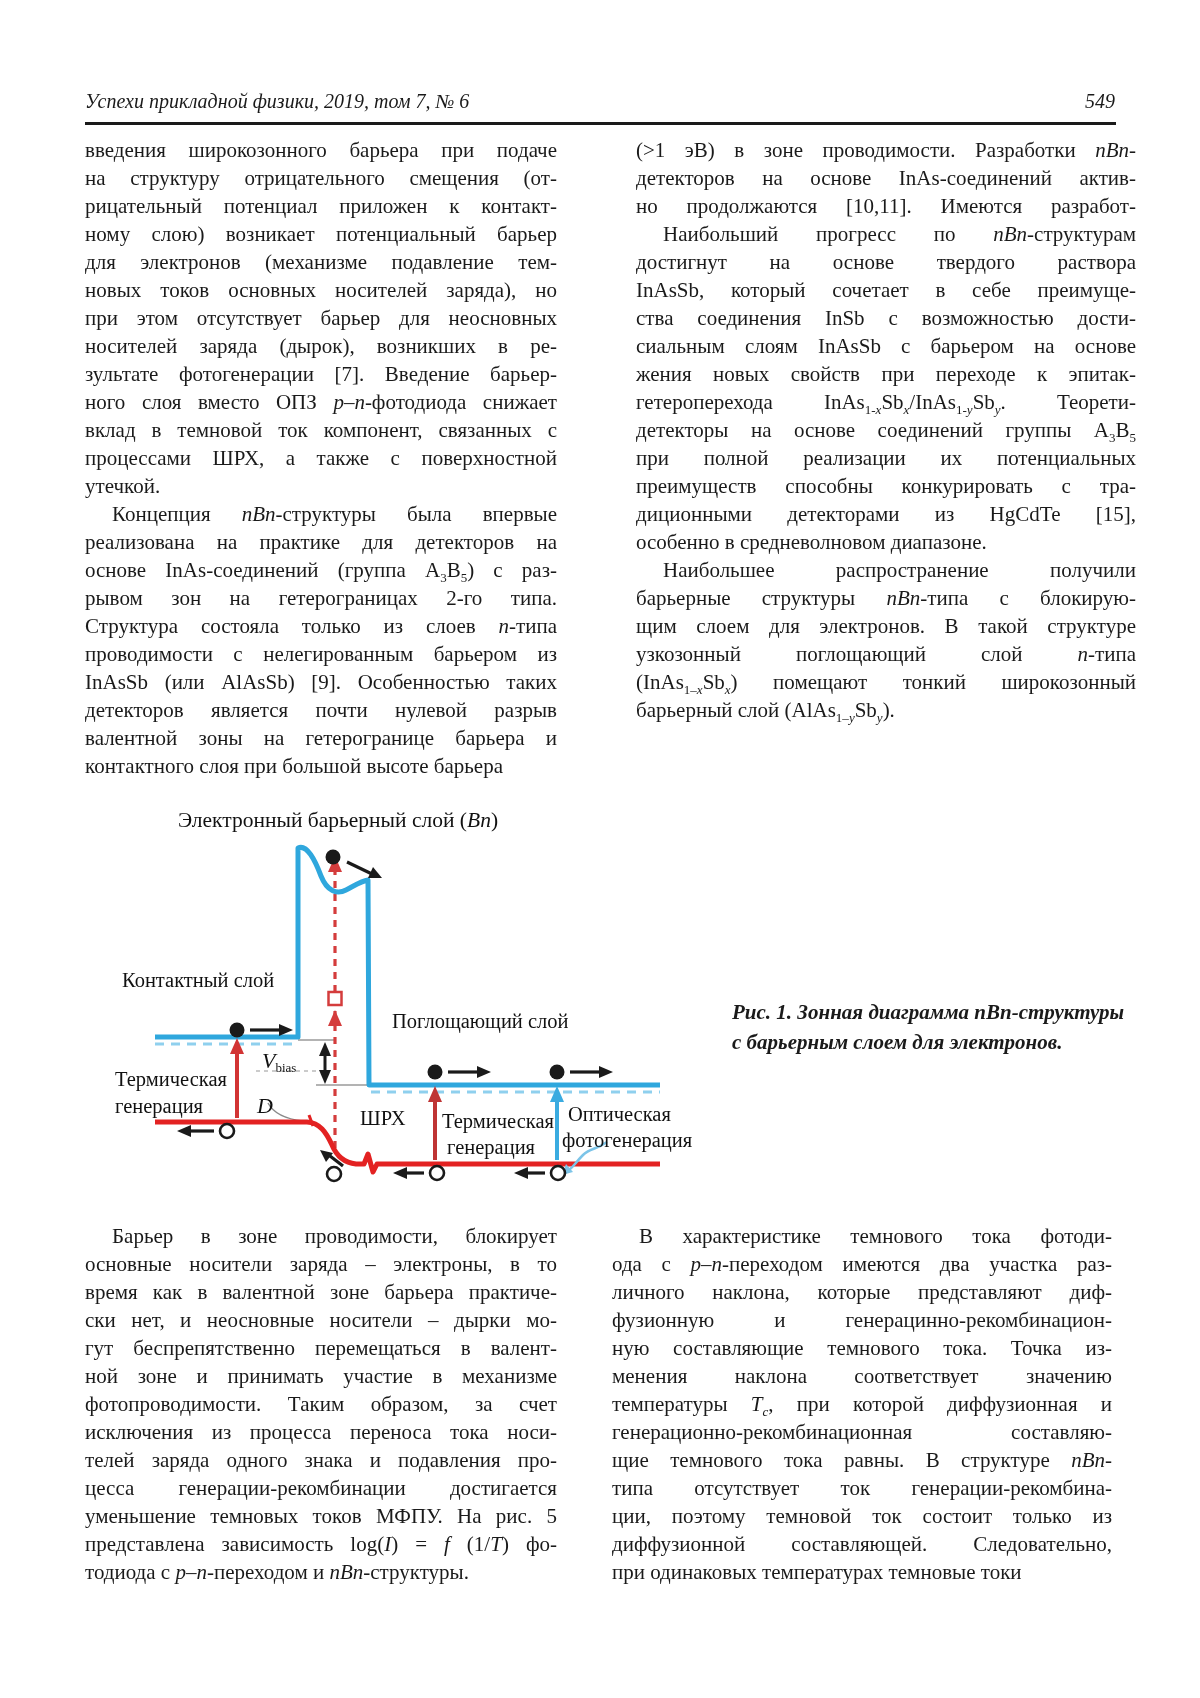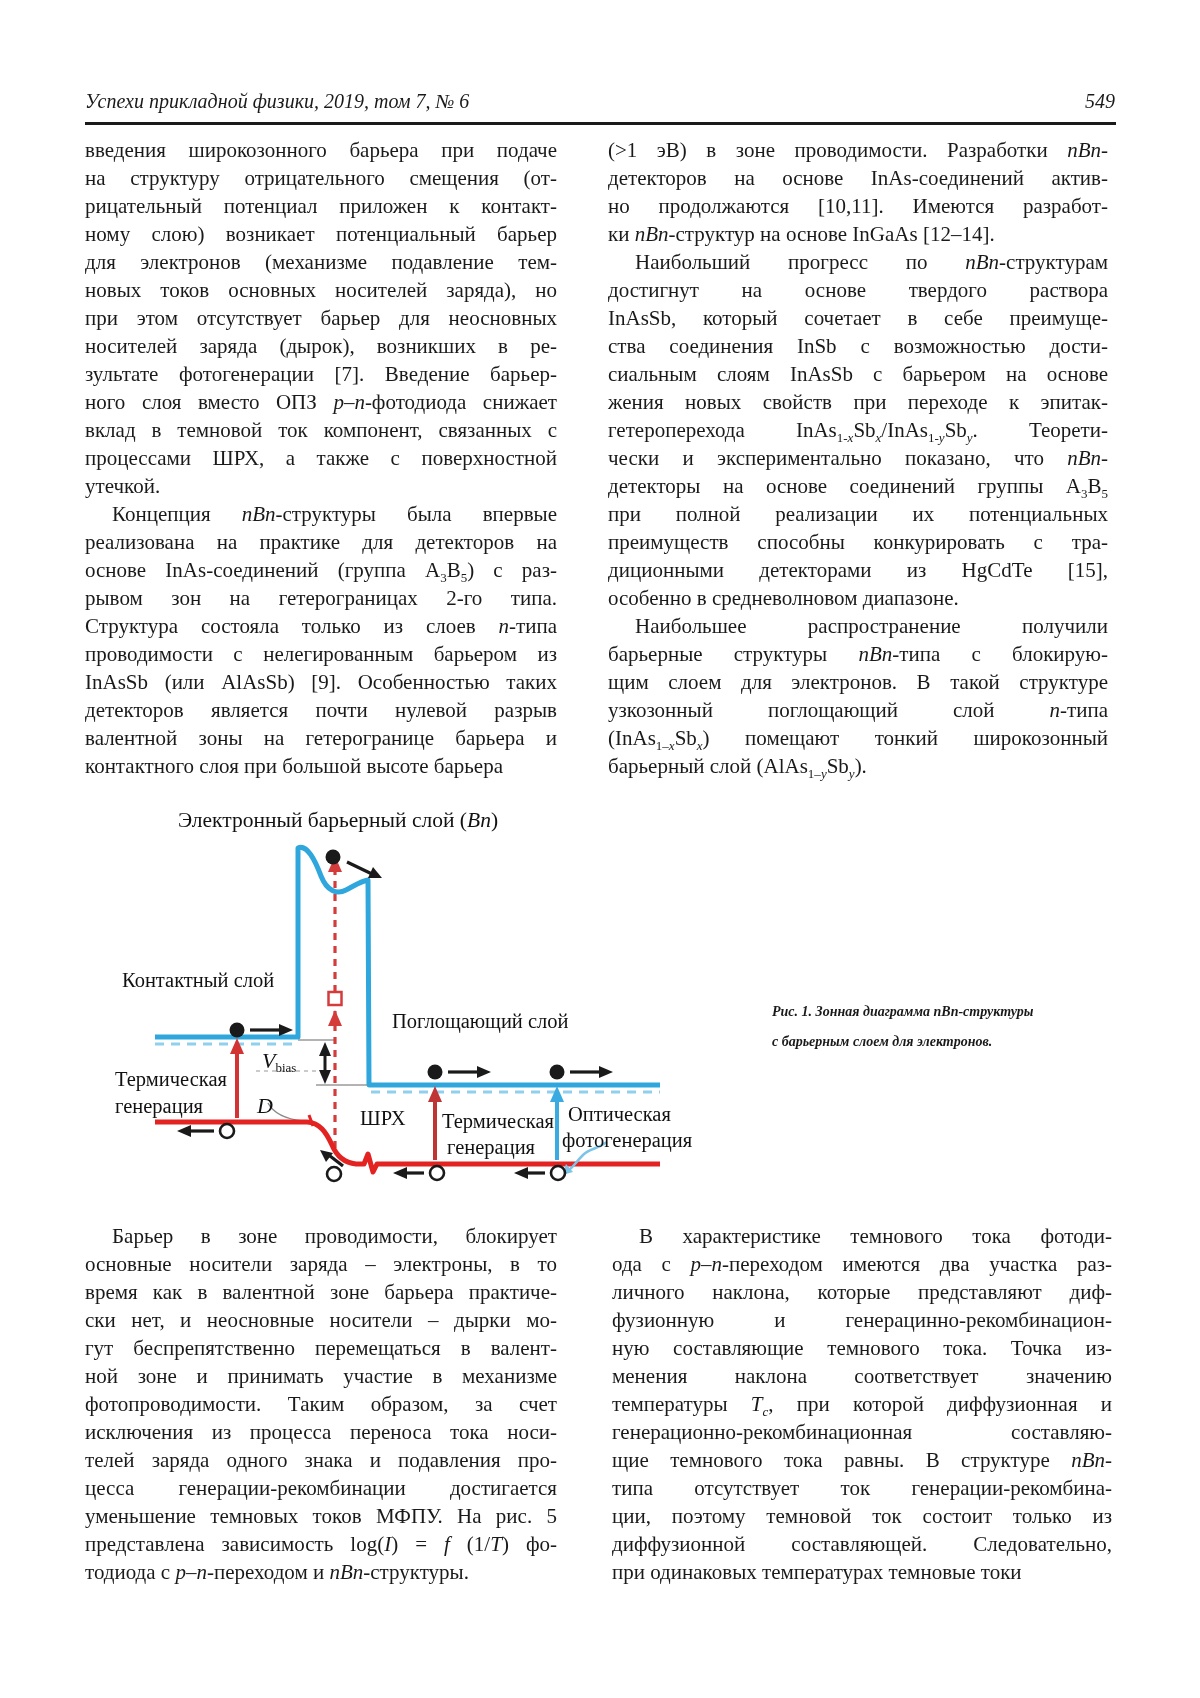--- a/index.html
+++ b/index.html
@@ -4,36 +4,36 @@
 <style>
   html,body{margin:0;padding:0;background:#888;}
   #page{position:relative;width:1200px;height:1698px;background:#ffffff;
         font-family:"Liberation Serif",serif;color:#1a1a1a;overflow:hidden;}
   .hdr{position:absolute;top:90px;font-style:italic;font-size:20px;white-space:nowrap;}
   #hdr-journal{left:85px;}
   #hdr-page{right:85px;}
   #hdr-rule{position:absolute;left:85px;top:122px;width:1031px;height:2.5px;background:#1a1a1a;}
   .col{position:absolute;font-size:21px;line-height:28px;}
   #col-tl{left:85px; top:136px; width:472px;}
-  #col-tr{left:608px;top:136px; width:500px;}
+  #col-tr{left:636px;top:136px; width:500px;}
   #col-bl{left:85px; top:1222px;width:472px;}
   #col-br{left:612px;top:1222px;width:500px;}
   .line{text-align:justify;text-align-last:justify;white-space:normal;}
   .line.last{text-align-last:left;}
   .line.indent{text-indent:27px;}
   sub{font-size:0.62em;line-height:0;}
   i{font-style:italic;}
   #figure-wrap{position:absolute;left:110px;top:800px;width:620px;height:410px;}
   #figure-svg{overflow:visible;}
   #figure-svg text{font-family:"Liberation Serif",serif;fill:#111;}
   .fig-lab{font-size:20.5px;}
   .fig-title{font-size:21.5px;}
   .fig-var{font-size:22px;font-style:italic;}
-  #fig-caption{position:absolute;left:772px;top:997px;width:400px;
-     font-size:14px;line-height:30px;font-weight:bold;font-style:italic;}
+  #fig-caption{position:absolute;left:732px;top:997px;width:400px;
+     font-size:21px;line-height:30px;font-weight:bold;font-style:italic;}
 </style>
 </head>
 <body>
 
 <div id="page">
 
   <div id="hdr-journal" class="hdr">Успехи прикладной физики, 2019, том 7, № 6</div>
   <div id="hdr-page" class="hdr">549</div>
   <div id="hdr-rule"></div>
 
@@ -59,29 +59,27 @@
       <div class="line">проводимости с нелегированным барьером из</div>
       <div class="line">InAsSb (или AlAsSb) [9]. Особенностью таких</div>
       <div class="line">детекторов является почти нулевой разрыв</div>
       <div class="line">валентной зоны на гетерогранице барьера и</div>
       <div class="line last">контактного слоя при большой высоте барьера</div>
     </div>
   <div id="col-tr" class="col">
       <div class="line">(&gt;1 эВ) в зоне проводимости. Разработки <i>nBn</i>-</div>
       <div class="line">детекторов на основе InAs-соединений актив-</div>
       <div class="line">но продолжаются [10,11]. Имеются разработ-</div>
-      <div class="line last">ки <i>nBn</i>-структур на основе InGaAs [12–14].</div>
       <div class="line indent">Наибольший прогресс по <i>nBn</i>-структурам</div>
       <div class="line">достигнут на основе твердого раствора</div>
       <div class="line">InAsSb, который сочетает в себе преимуще-</div>
       <div class="line">ства соединения InSb с возможностью дости-</div>
       <div class="line">сиальным слоям InAsSb с барьером на основе</div>
       <div class="line">жения новых свойств при переходе к эпитак-</div>
       <div class="line">гетероперехода InAs<sub>1-<i>x</i></sub>Sb<sub><i>x</i></sub>/InAs<sub>1-<i>y</i></sub>Sb<sub><i>y</i></sub>. Теорети-</div>
-      <div class="line">чески и экспериментально показано, что <i>nBn</i>-</div>
       <div class="line">детекторы на основе соединений группы A<sub>3</sub>B<sub>5</sub></div>
       <div class="line">при полной реализации их потенциальных</div>
       <div class="line">преимуществ способны конкурировать с тра-</div>
       <div class="line">диционными детекторами из HgCdTe [15],</div>
       <div class="line last">особенно в средневолновом диапазоне.</div>
       <div class="line indent">Наибольшее распространение получили</div>
       <div class="line">барьерные структуры <i>nBn</i>-типа с блокирую-</div>
       <div class="line">щим слоем для электронов. В такой структуре</div>
       <div class="line">узкозонный поглощающий слой <i>n</i>-типа</div>
       <div class="line">(InAs<sub>1–<i>x</i></sub>Sb<sub><i>x</i></sub>) помещают тонкий широкозонный</div>

